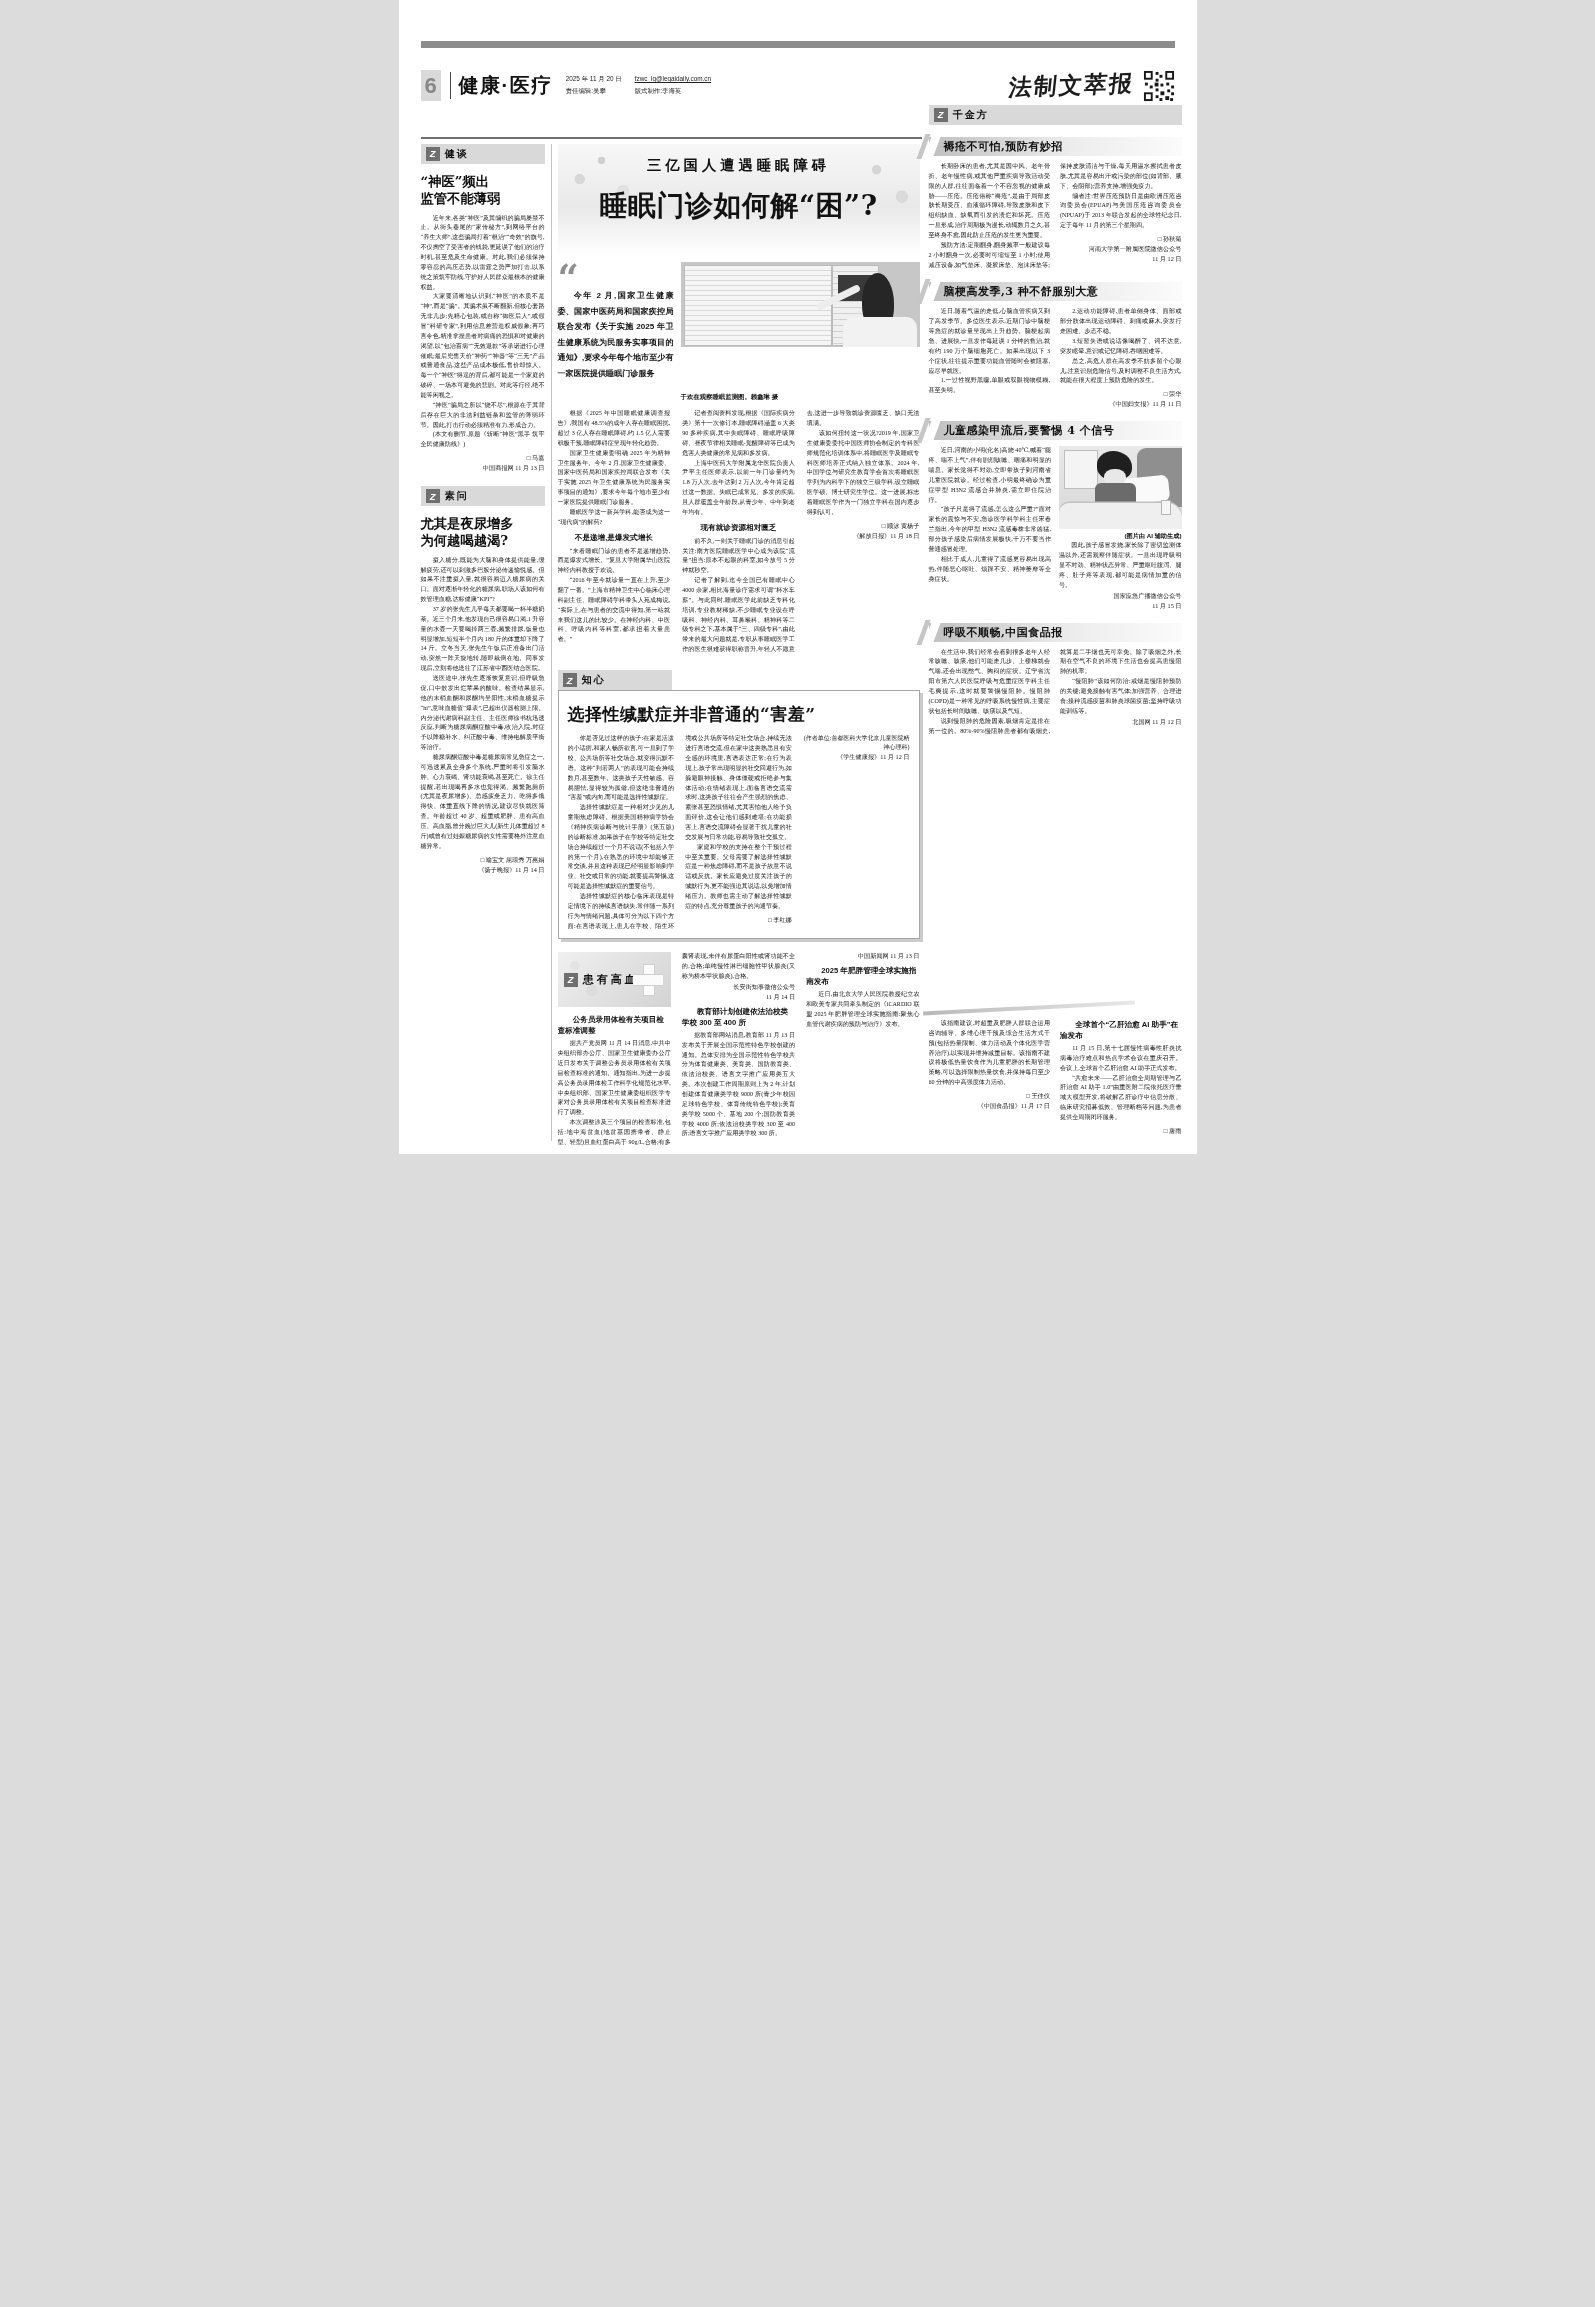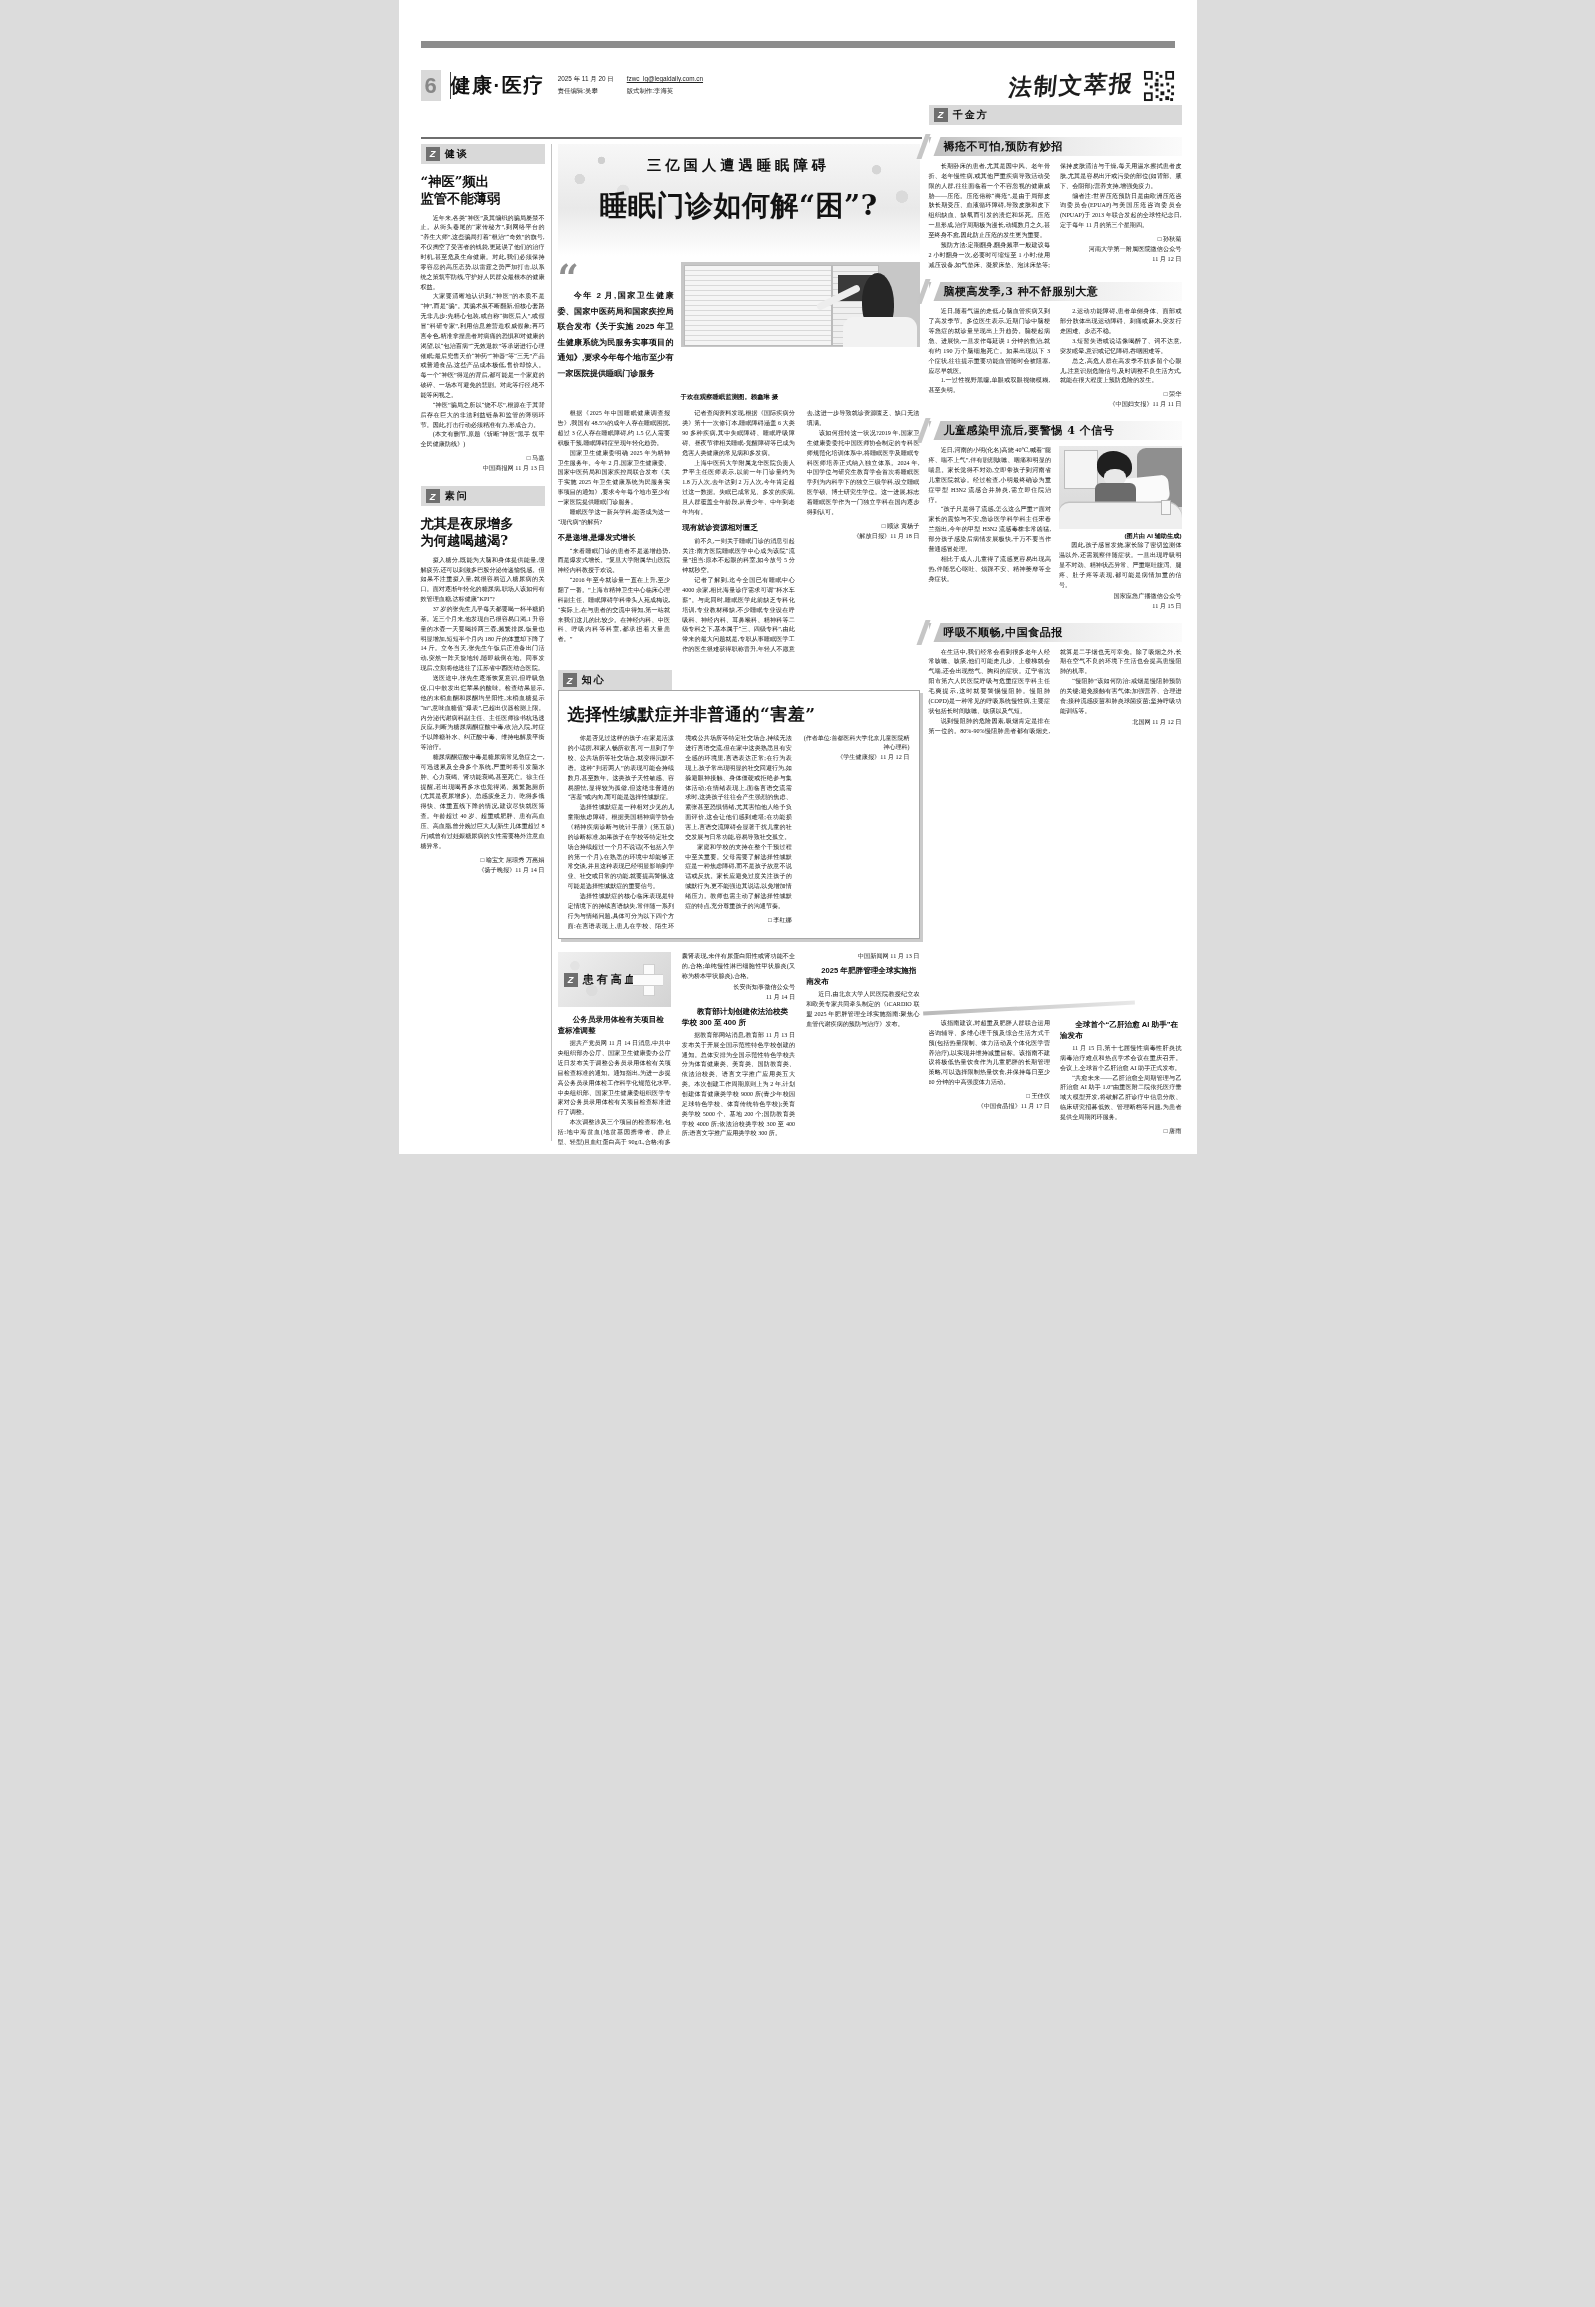--- a/index.html
+++ b/index.html
@@ -3,21 +3,21 @@
 <meta charset="utf-8">
 <style>
   html,body{margin:0;padding:0;background:#dcdcdc;}
   .page{position:relative;width:798px;height:1154px;margin:0 auto;background:#fff;overflow:hidden;
         font-family:"Liberation Serif","DejaVu Serif",serif;color:#121212;}
   
   .topbar{position:absolute;left:22px;right:22px;top:41px;height:7.4px;background:#8c8c8c;}
   .hdr{position:absolute;left:22px;right:22px;top:58px;height:55px;display:flex;align-items:center;gap:9px;}
   .pagenum{width:20px;height:31px;background:#d9d9d9;color:#878787;display:flex;align-items:center;justify-content:center;
            font:700 22px "Liberation Sans",sans-serif;}
-  .sectitle{font:900 20px "Liberation Sans",sans-serif;letter-spacing:1.5px;border-left:1.5px solid #444;}
+  .sectitle{font:900 20px "Liberation Sans",sans-serif;letter-spacing:1.5px;border-left:1.5px solid #444;padding-left:8px;}
   .meta{display:grid;grid-template-columns:auto auto;gap:3px 13px;font:6.4px "Liberation Sans",sans-serif;color:#222;margin-left:4px;}
   .meta .email{text-decoration:underline;cursor:pointer;}
   .masthead{margin-left:auto;font:900 23px "DejaVu Serif",serif;letter-spacing:2px;transform:skewX(-8deg) rotate(-2deg);color:#1c1c1c;}
   .qr{width:32px;height:32px;flex:0 0 auto;}
   .hdr-rule{position:absolute;left:22px;top:137px;width:501px;height:1.5px;background:#6e6e6e;}
   .vrule{position:absolute;left:152px;top:144px;height:997px;width:0.5px;background:#c3c3c3;}
   
   .secbar{display:flex;align-items:center;gap:5px;background:#d9d9d9;height:20px;padding:0 5px;}
   .zlogo{width:14.3px;height:14.3px;background:#6f6f6f;color:#fff;display:flex;align-items:center;justify-content:center;
          font:italic 900 9.4px "Liberation Sans",sans-serif;flex:0 0 auto;}
@@ -49,21 +49,21 @@
   .chartpanel{position:absolute;left:3px;top:3px;width:146px;height:79px;
       background:repeating-linear-gradient(180deg,#f5f5f5 0 4.4px,#d9d9d9 4.4px 5px);border:0.5px solid #bbb;}
   .chartpanel2{position:absolute;left:151px;top:3px;width:45px;height:79px;
       background:repeating-linear-gradient(180deg,#efefef 0 5.4px,#d2d2d2 5.4px 6px);border:0.5px solid #bbb;}
   .monitor{position:absolute;left:157px;top:13px;width:35px;height:26px;background:#3a3a3a;}
   .arm{position:absolute;right:58px;top:32px;width:47px;height:7.4px;background:#ededed;border-radius:4px;transform:rotate(-26deg);}
   .hair{position:absolute;right:26px;top:11px;width:32px;height:59px;background:#262626;border-radius:48% 52% 42% 46%;}
   .coat{position:absolute;right:3px;bottom:-7px;width:74px;height:37px;background:#f2f2f2;border-radius:11px 11px 0 0;}
   .caption{margin:4px 0 0;font:700 6.4px "Liberation Sans",sans-serif;}
   .mainbody{margin-top:7px;height:249px;columns:3;column-gap:12px;column-fill:auto;overflow:hidden;}
-  .subhead{font:900 7.6px "Liberation Sans",sans-serif;text-align:left;margin:5px 0 4px;break-after:avoid;}
+  .subhead{font:900 7.6px "Liberation Sans",sans-serif;text-align:center;margin:5px 0 4px;break-after:avoid;}
   
   .zhixin{margin-top:12px;}
   .zhixin .secbar{width:104px;}
   .zxbox{border:1px solid #a6a6a6;box-shadow:3px 3px 0 #cbcbcb;padding:7px 9px 6px;}
   .zxheadline{font:900 17px "DejaVu Serif",serif;margin:5px 0 8px;letter-spacing:0.5px;}
   .zxcols{columns:3;column-gap:11px;height:198px;column-fill:auto;overflow:hidden;}
   .affil{text-align:right;font-size:6px;margin:2px 0 0;}
   
   .yimu{margin-top:13px;columns:3;column-gap:11px;height:196px;column-fill:auto;overflow:hidden;}
   .yimubanner{height:55px;position:relative;display:flex;align-items:center;gap:5px;padding:0 6px;margin-bottom:7px;

